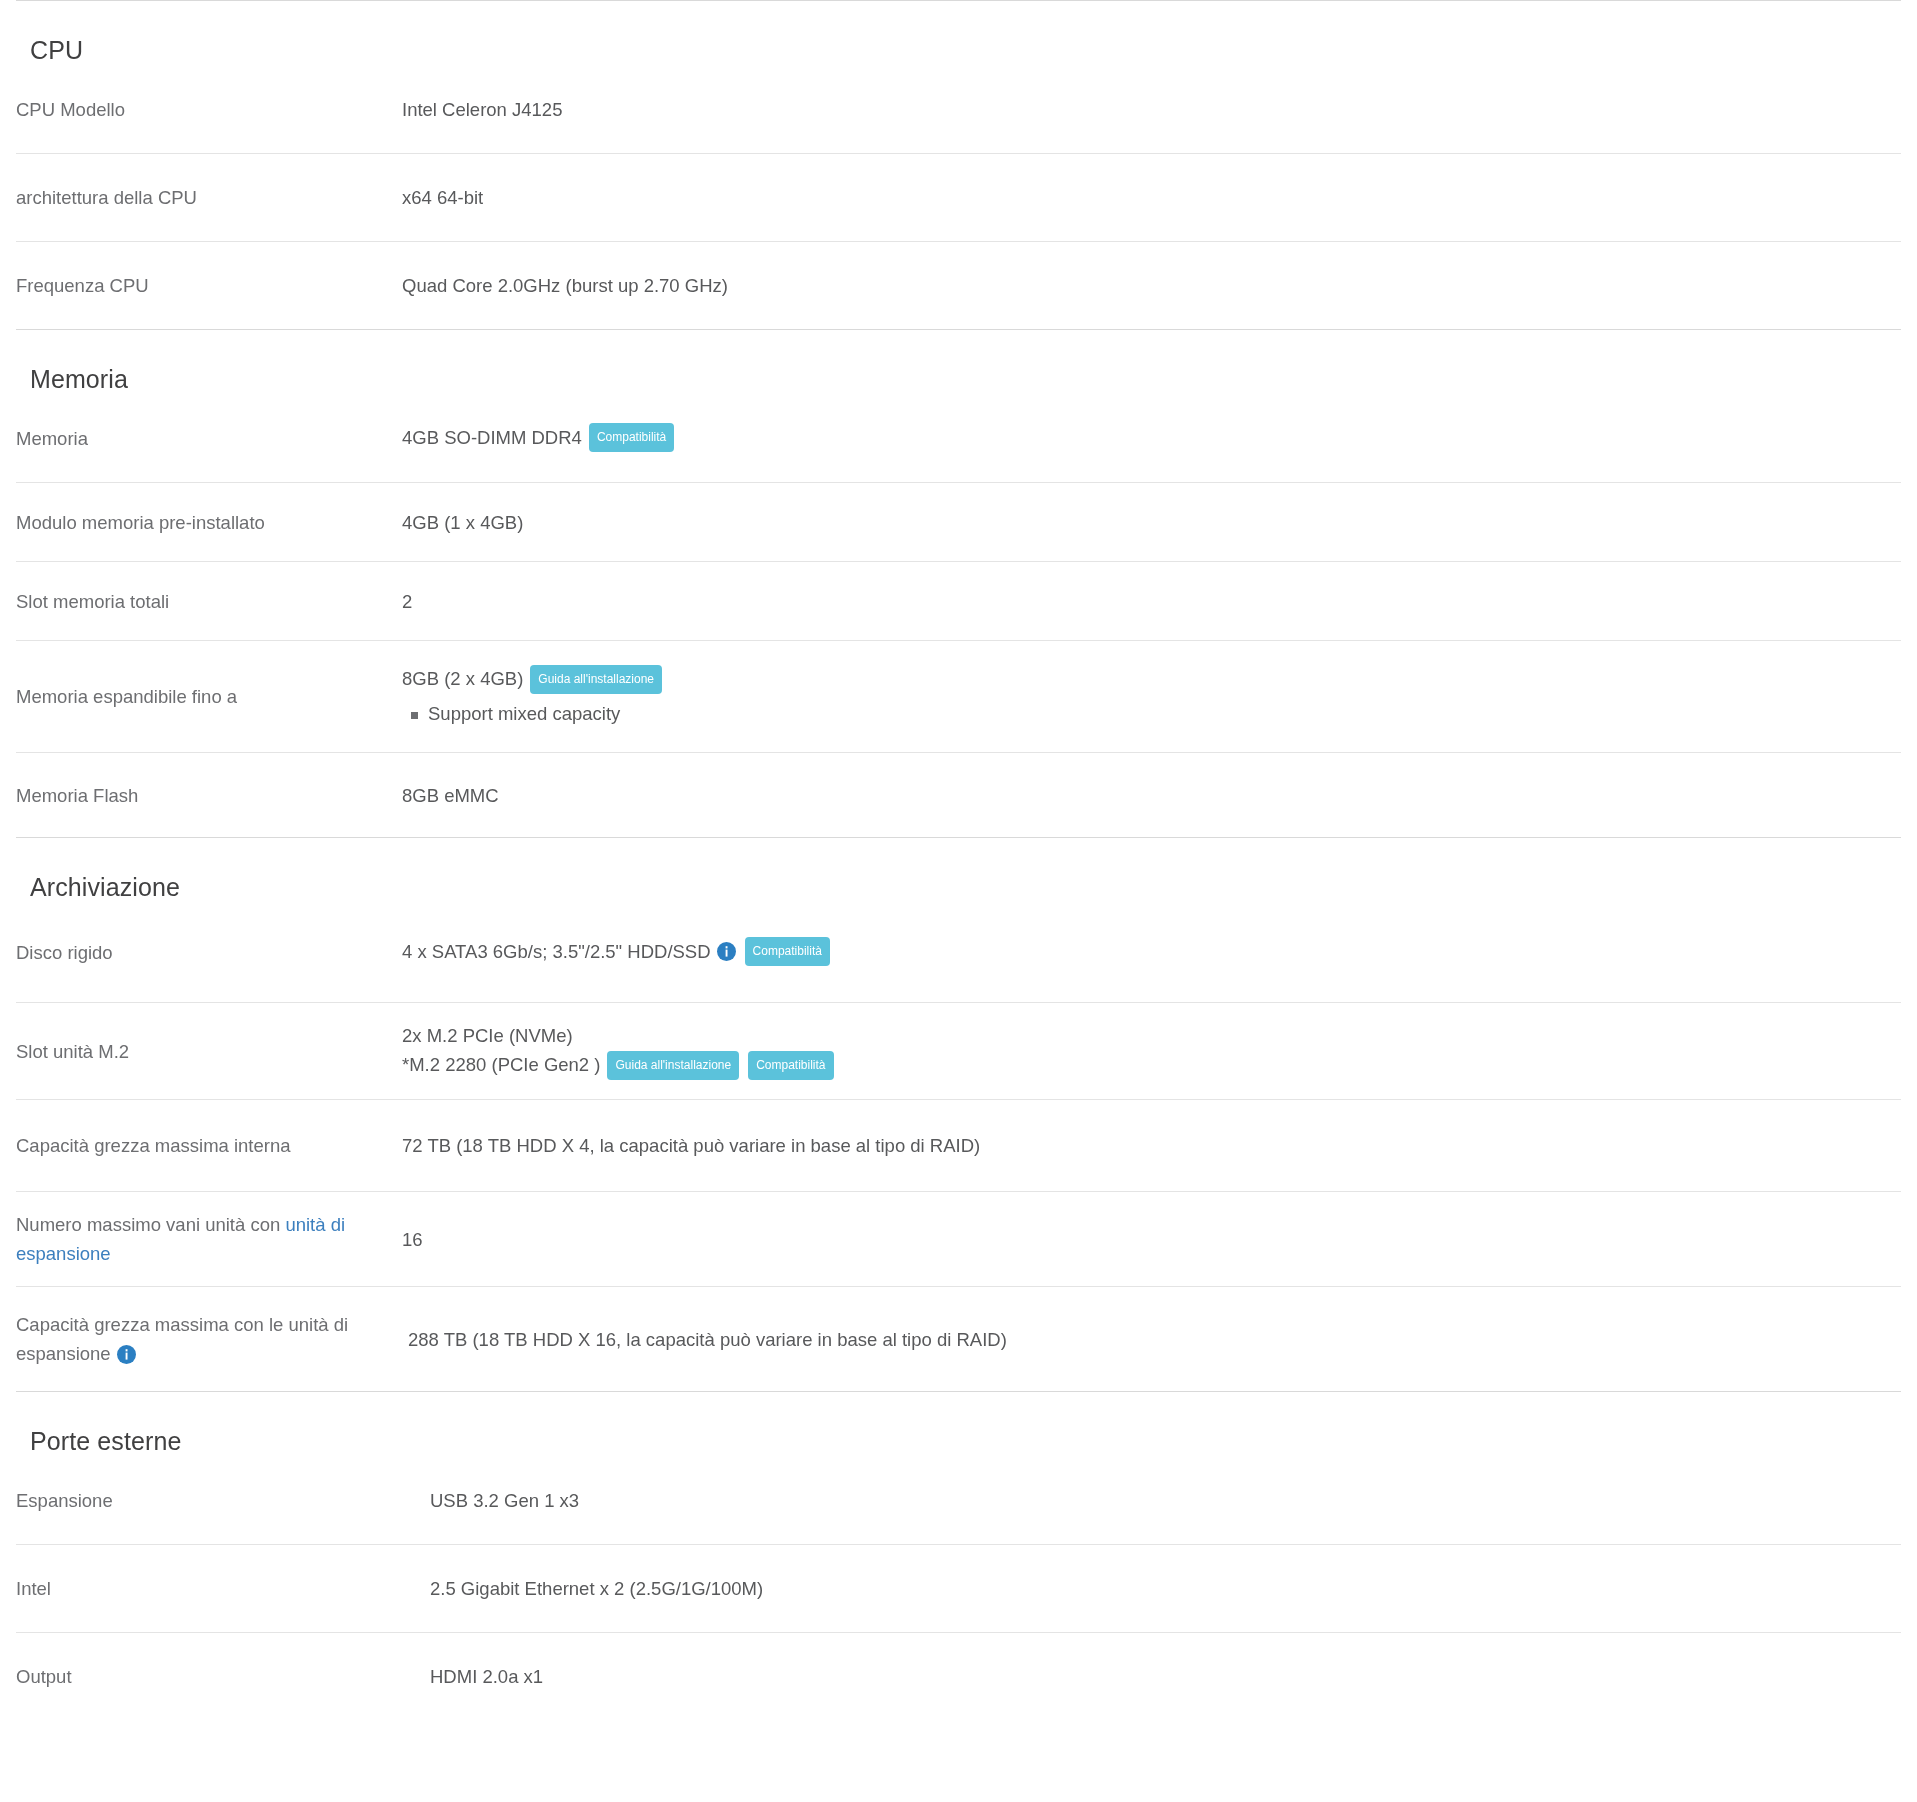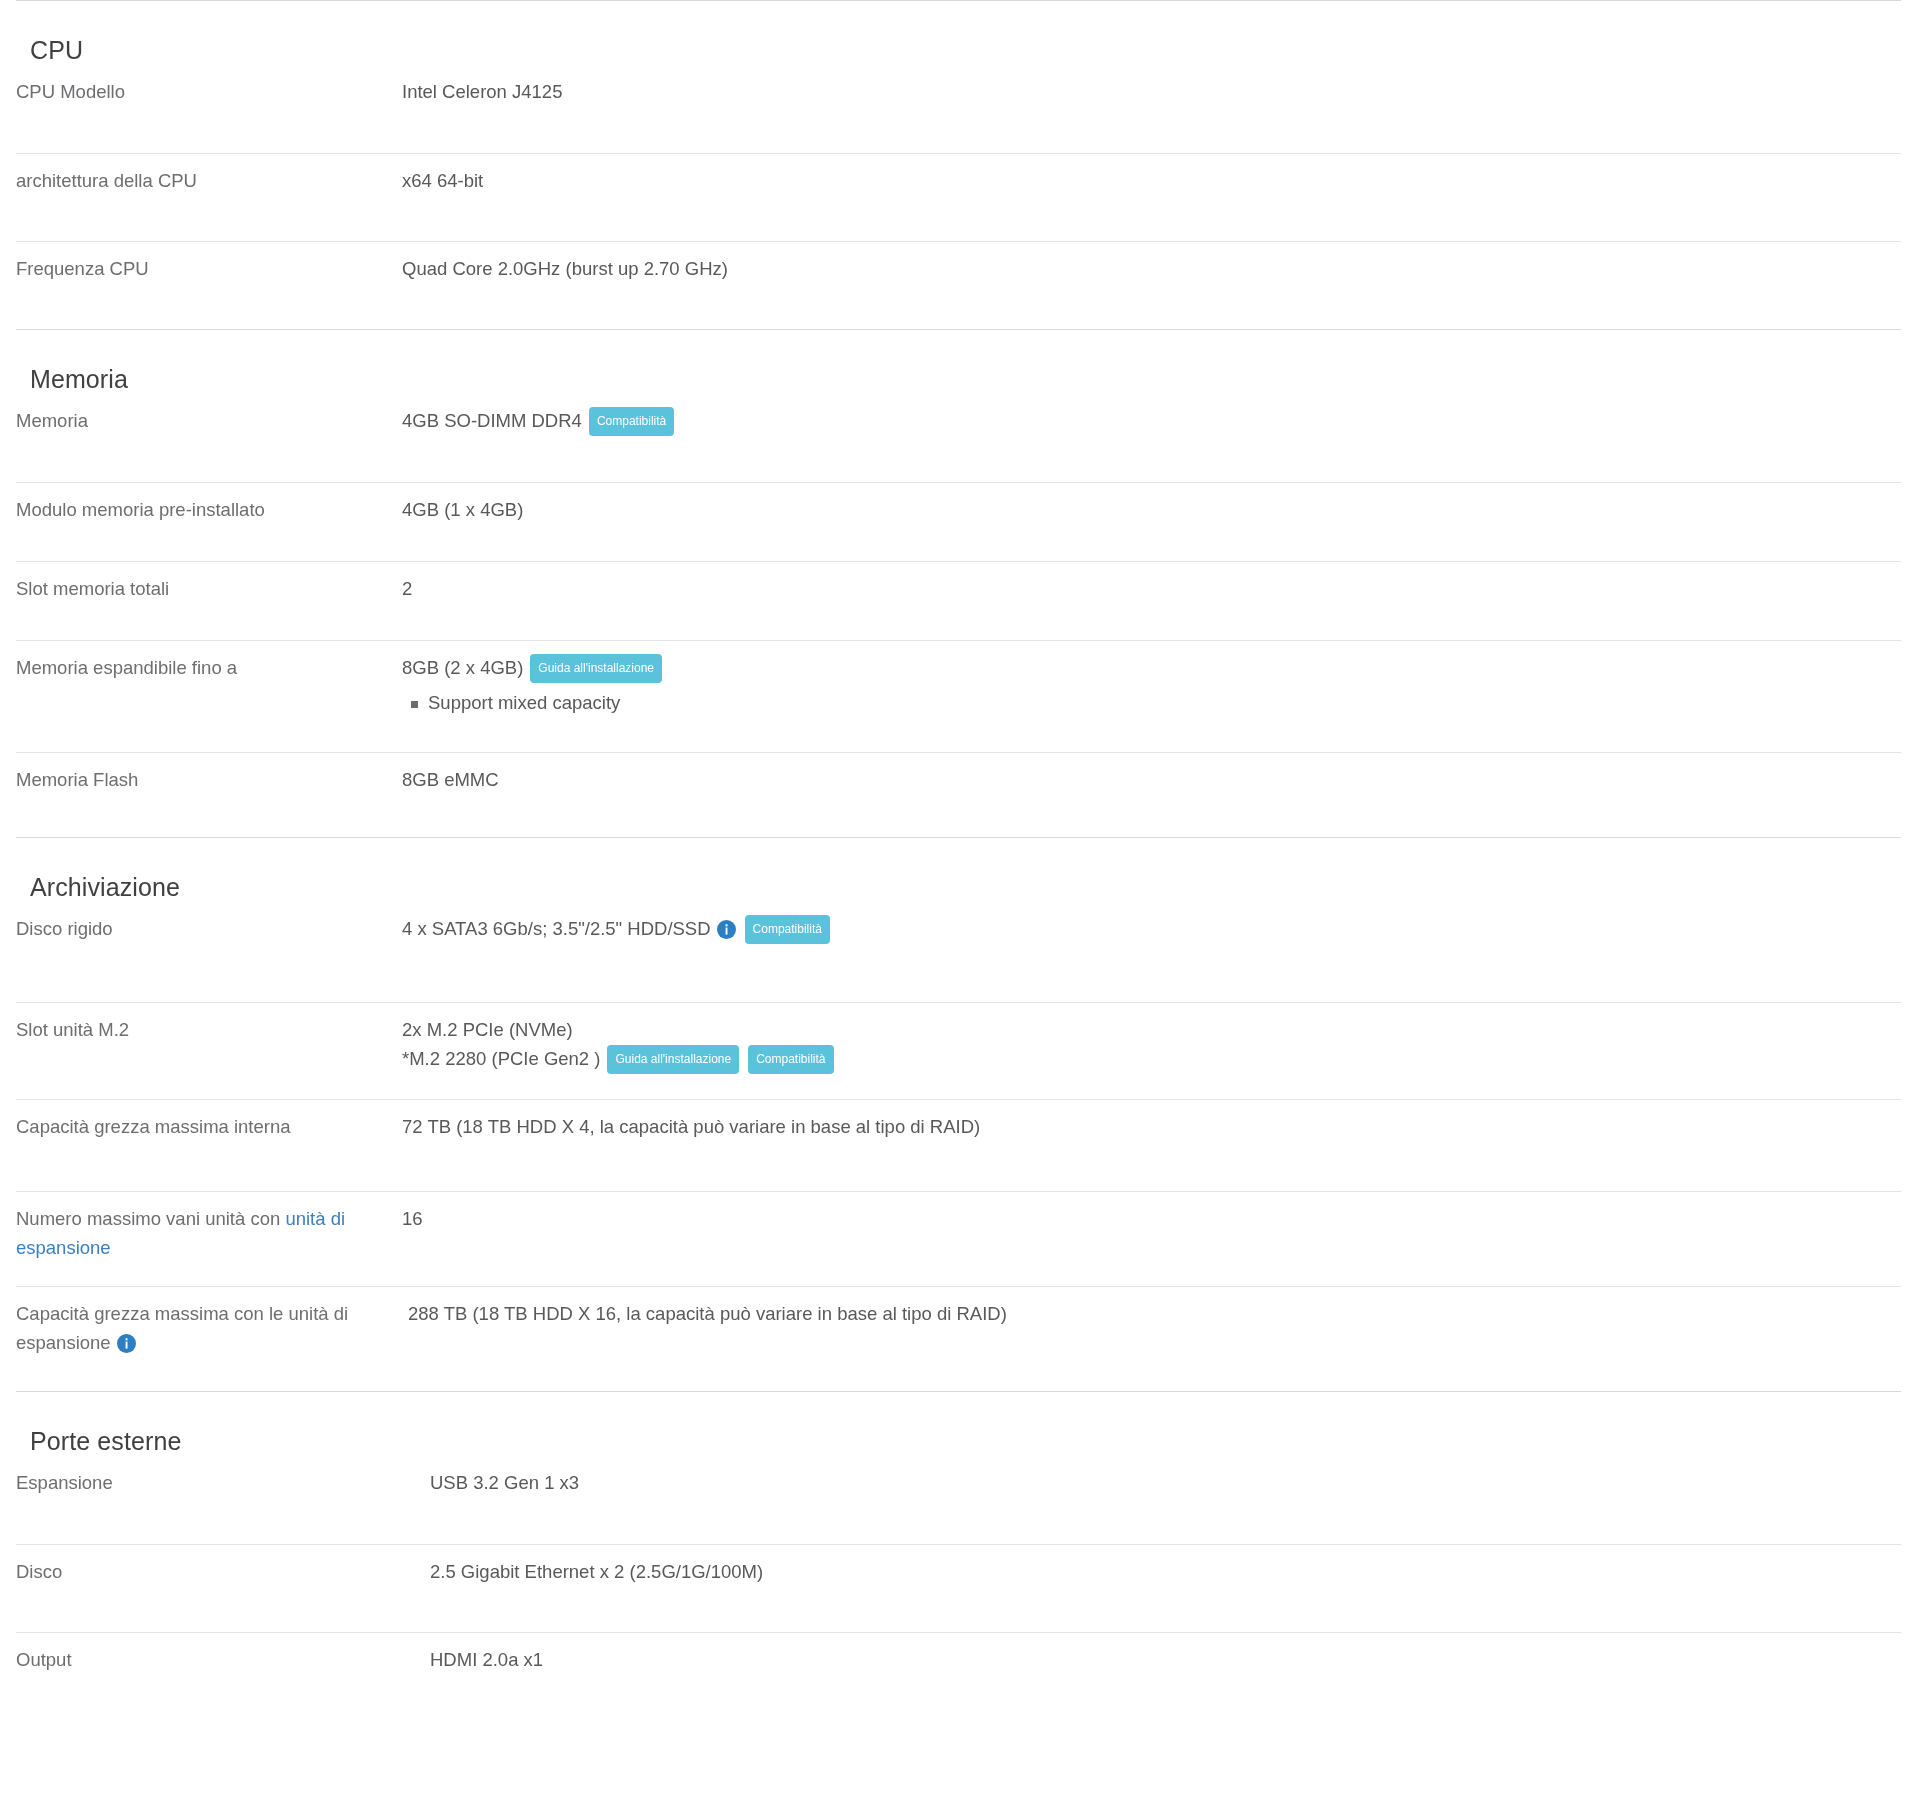--- a/index.html
+++ b/index.html
@@ -51,20 +51,21 @@
   .section-rows {
     flex: 1 1 auto;
     display: flex;
     flex-direction: column;
   }
 
   
   .spec-row {
     display: flex;
     flex-direction: row;
+    align-items: center;
     border-top: 1px solid #e4e4e4;
     min-height: 78px;
     box-sizing: border-box;
   }
   .spec-row.first-row {
     border-top: none;
   }
 
   .row-label {
     width: 386px;
@@ -280,21 +281,21 @@
       <div class="section-title">Porte esterne</div>
     </div>
     <div class="section-rows">
 
       <div class="spec-row first-row h-port">
         <div class="row-label">Espansione</div>
         <div class="row-value">USB 3.2 Gen 1 x3</div>
       </div>
 
       <div class="spec-row h-port">
-        <div class="row-label">Disco</div>
+        <div class="row-label">Intel</div>
         <div class="row-value">2.5 Gigabit Ethernet x 2 (2.5G/1G/100M)</div>
       </div>
 
       <div class="spec-row h-port">
         <div class="row-label">Output</div>
         <div class="row-value">HDMI 2.0a x1</div>
       </div>
 
     </div>
   </div>

